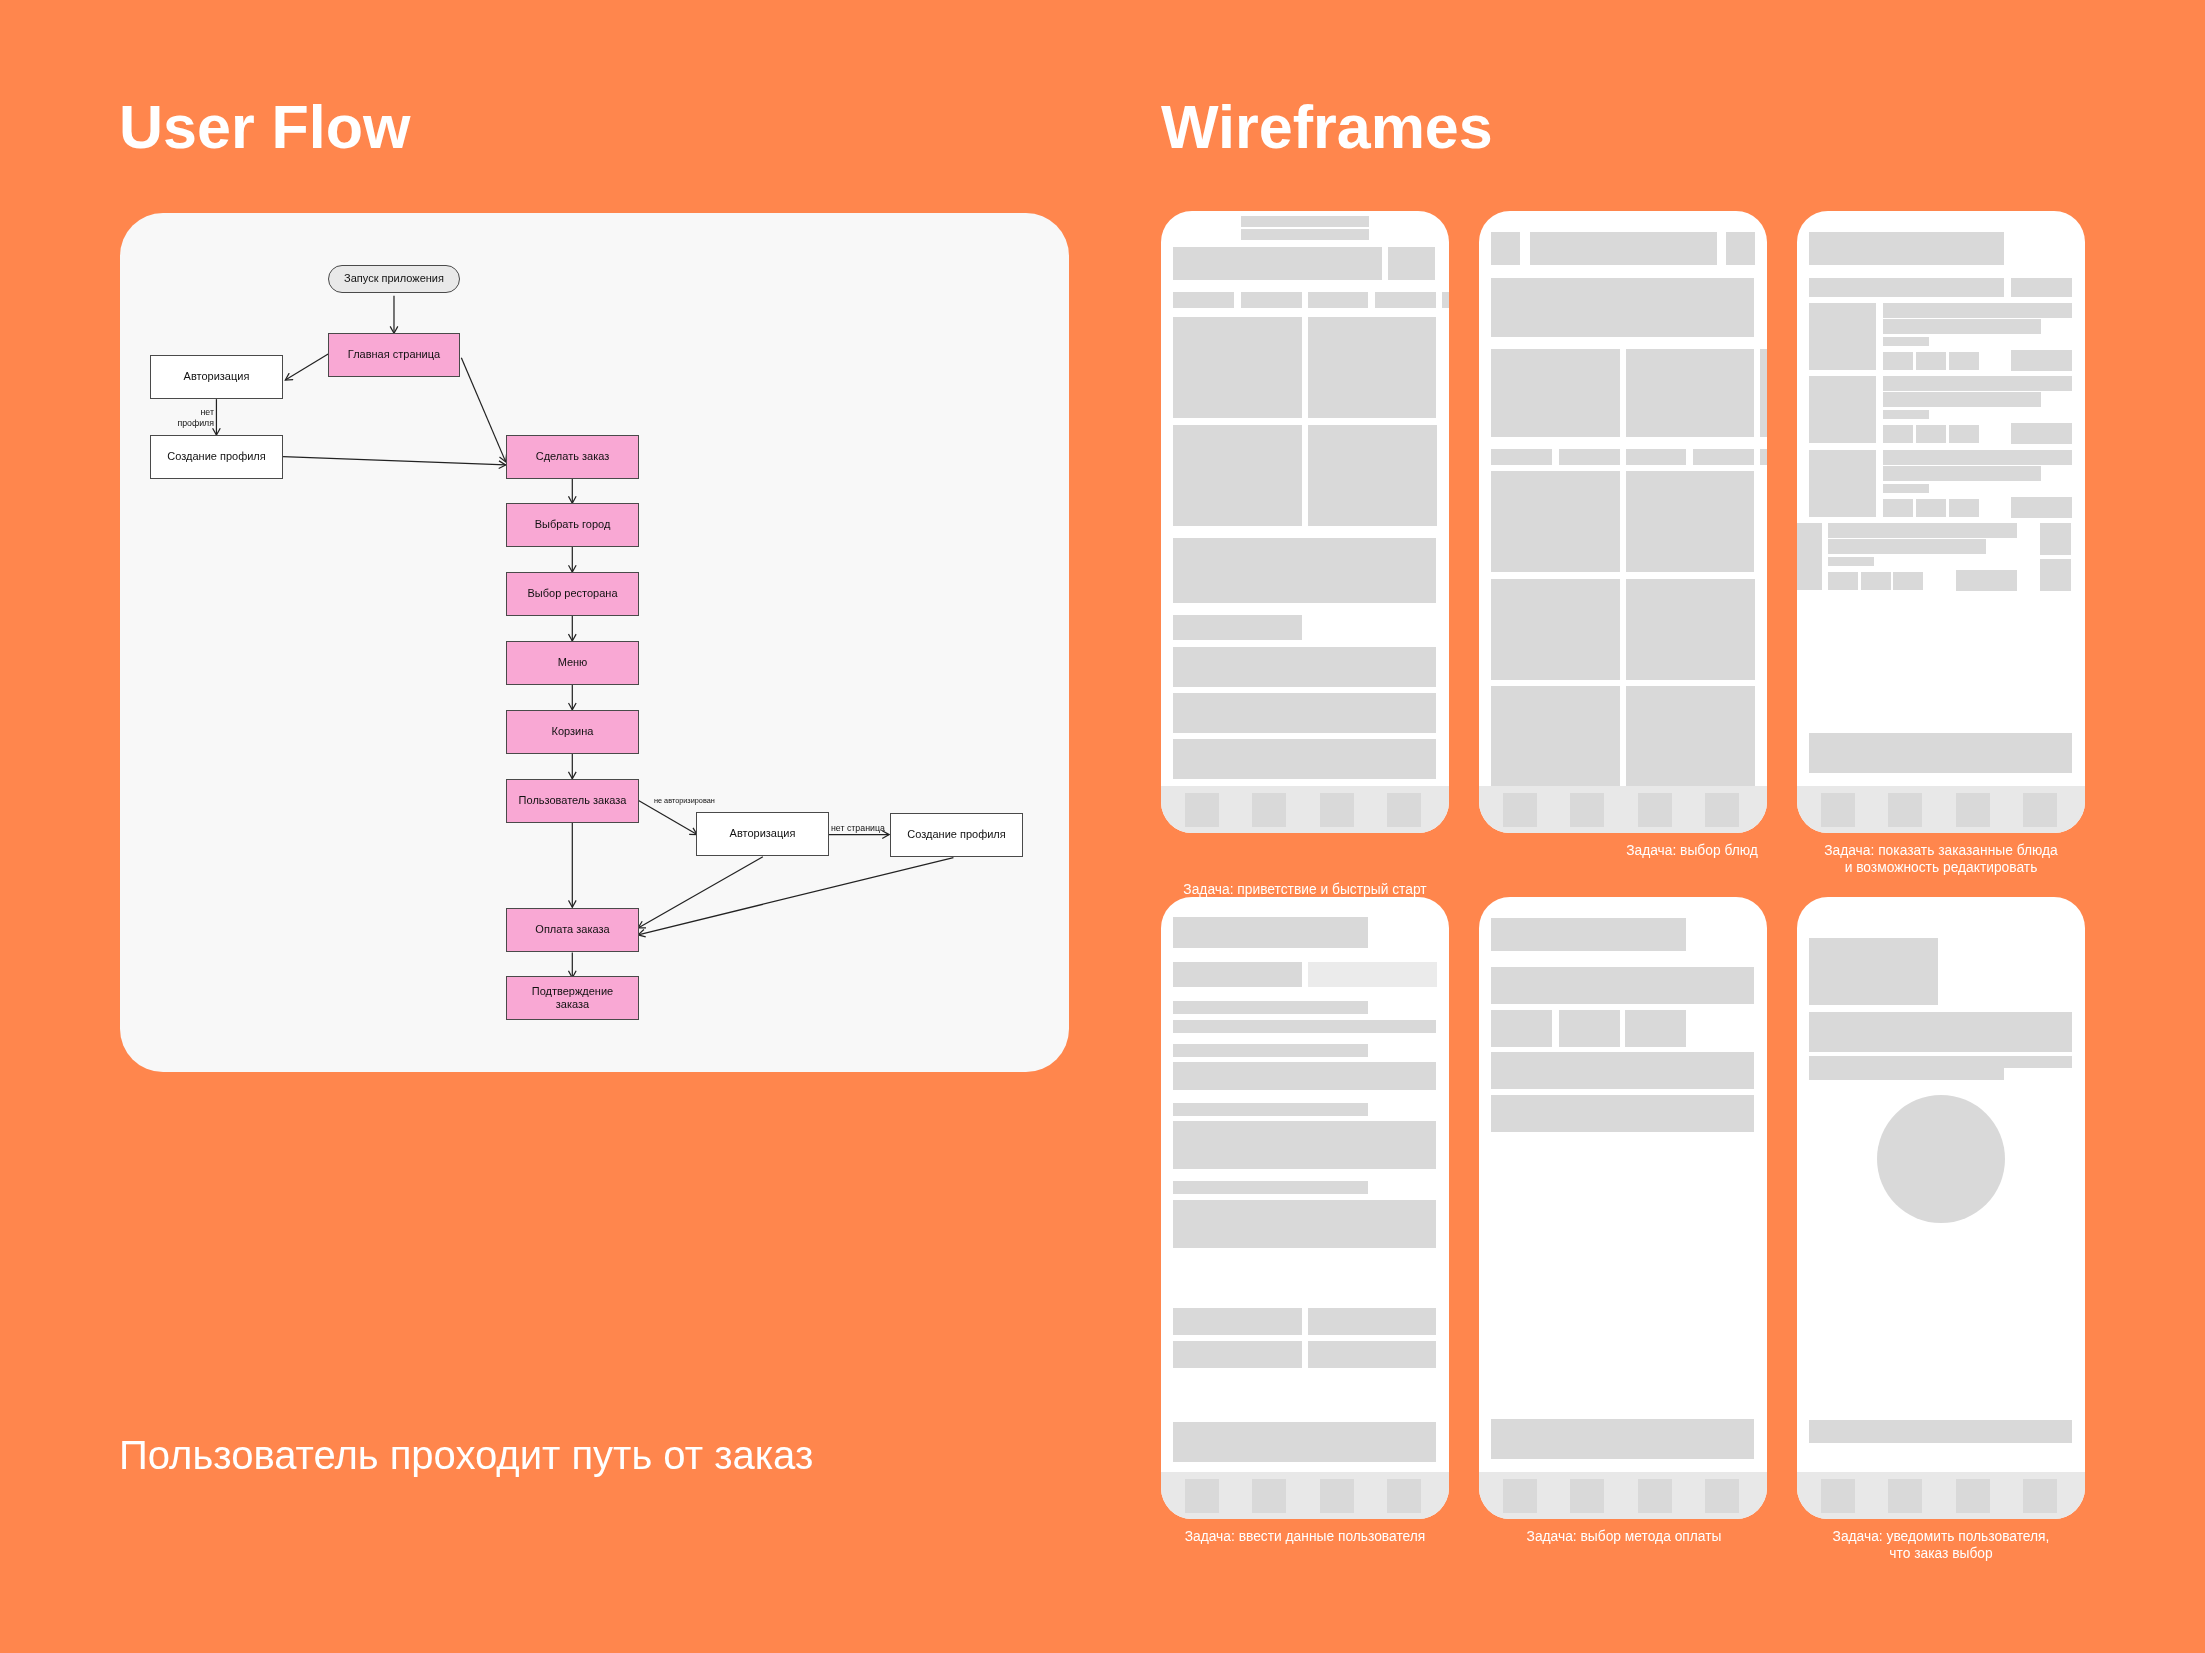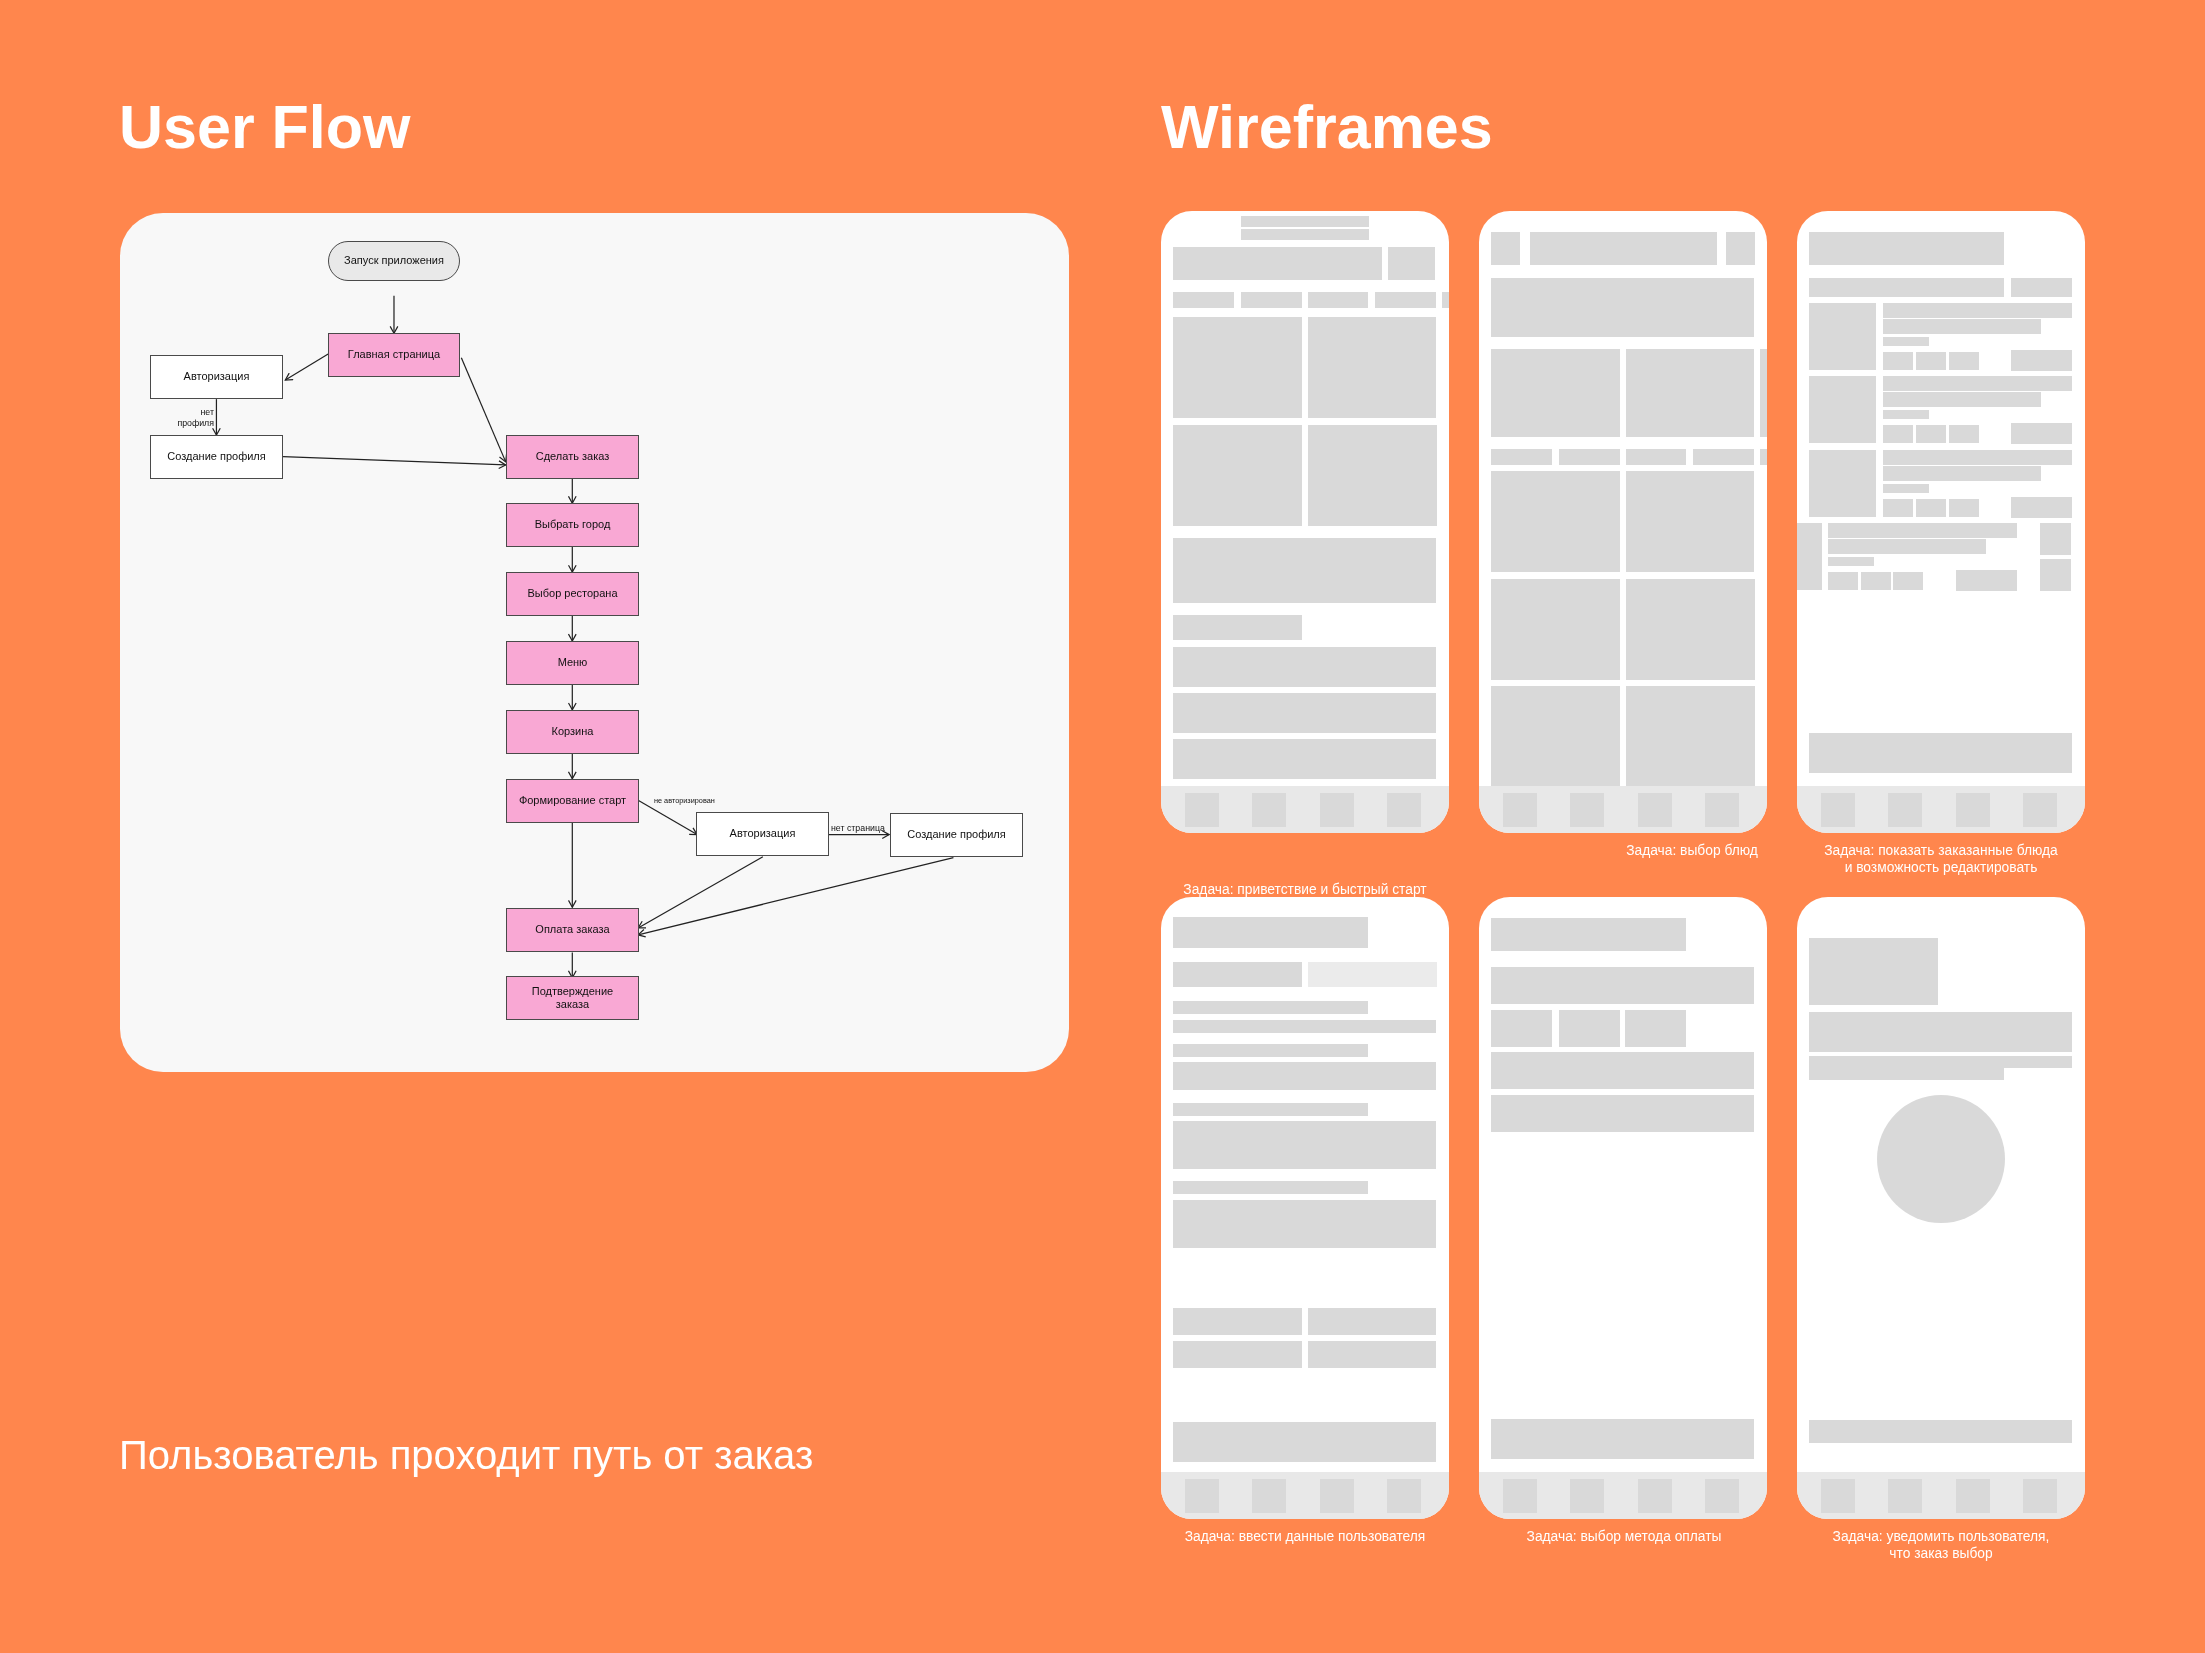--- a/index.html
+++ b/index.html
@@ -51,30 +51,30 @@
       <line x1="591" y1="706" x2="591" y2="739" marker-end="url(#arr)"></line>
       <line x1="677" y1="767" x2="754" y2="812" marker-end="url(#arr)"></line>
       <line x1="925" y1="812" x2="1005" y2="812" marker-end="url(#arr)"></line>
       <line x1="591" y1="796" x2="591" y2="907" marker-end="url(#arr)"></line>
       <line x1="840" y1="841" x2="677" y2="934" marker-end="url(#arr)"></line>
       <line x1="1089" y1="842" x2="677" y2="943" marker-end="url(#arr)"></line>
       <line x1="591" y1="966" x2="591" y2="999" marker-end="url(#arr)"></line>
     </g>
   </svg>
 
-  <div class="node start" style="left:208px;top:28px;width:132px;height:40px;">Запуск приложения</div>
+  <div class="node start" style="left:208px;top:52px;width:132px;height:28px;">Запуск приложения</div>
   <div class="node green" style="left:208px;top:120px;width:132px;height:44px;">Главная страница</div>
   <div class="node white" style="left:30px;top:142px;width:133px;height:44px;">Авторизация</div>
   <div class="node white" style="left:30px;top:222px;width:133px;height:44px;">Создание профиля</div>
   <div class="node green" style="left:386px;top:222px;width:133px;height:44px;">Сделать заказ</div>
   <div class="node green" style="left:386px;top:290px;width:133px;height:44px;">Выбрать город</div>
   <div class="node green" style="left:386px;top:359px;width:133px;height:44px;">Выбор ресторана</div>
   <div class="node green" style="left:386px;top:428px;width:133px;height:44px;">Меню</div>
   <div class="node green" style="left:386px;top:497px;width:133px;height:44px;">Корзина</div>
-  <div class="node green" style="left:386px;top:566px;width:133px;height:44px;">Формирование старт</div>
+  <div class="node green" style="left:386px;top:566px;width:133px;height:44px;">Пользователь заказа</div>
   <div class="node white" style="left:576px;top:599px;width:133px;height:44px;">Авторизация</div>
   <div class="node white" style="left:770px;top:600px;width:133px;height:44px;">Создание профиля</div>
   <div class="node green" style="left:386px;top:695px;width:133px;height:44px;">Оплата заказа</div>
   <div class="node green" style="left:386px;top:763px;width:133px;height:44px;flex-direction:column;">
     <span>Подтверждение</span>
     <span>заказа</span>
   </div>
 
   <div class="edge-label" style="left:54px;top:194px;width:40px;">
     <div>нет</div>

